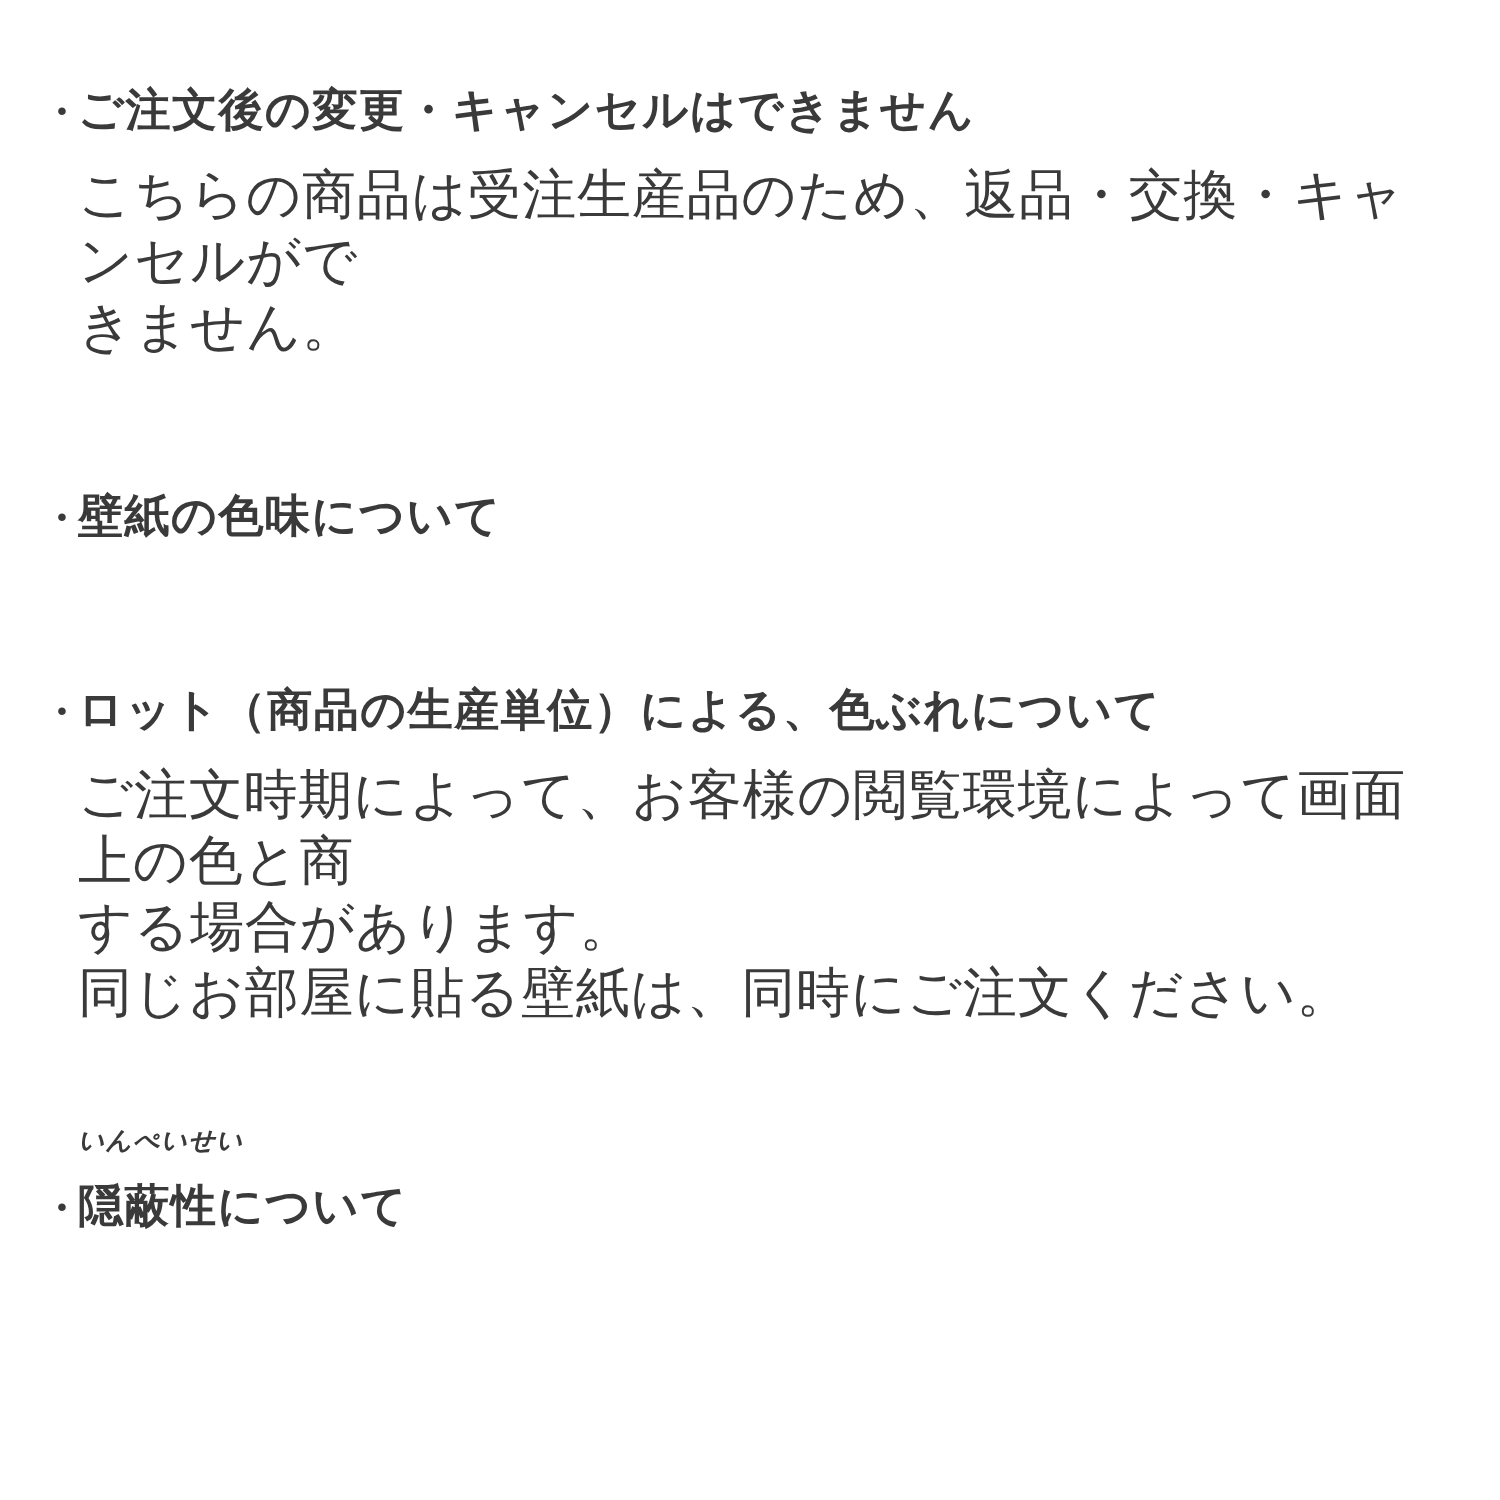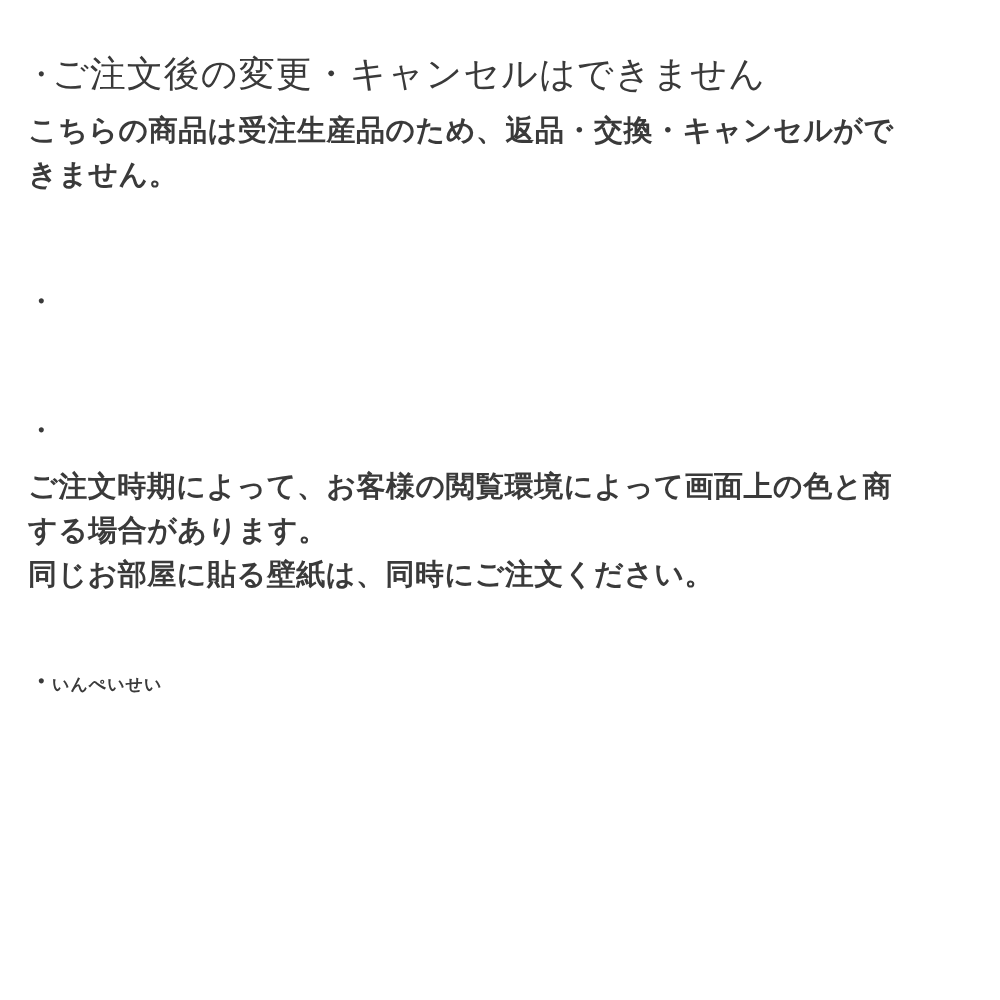--- a/index.html
+++ b/index.html
@@ -27,33 +27,35 @@
     width: 24px;
     flex: 0 0 24px;
     line-height: 38px;
   }
   .heading-block { }
   .furigana {
     font-size: 17px;
     font-weight: 700;
     letter-spacing: 1px;
     line-height: 22px;
-    margin-bottom: 4px;
+    margin-bottom: 14px;
+    font-style: italic;
   }
   h2.heading {
-    font-size: 36px;
-    font-weight: 400;
+    font-size: 30px;
+    font-weight: 700;
     letter-spacing: 1px;
     line-height: 38px;
   }
   .body-text {
-    font-size: 29px;
-    font-weight: 700;
+    font-size: 36px;
+    font-weight: 400;
     line-height: 44px;
     letter-spacing: 0.5px;
+    margin-left: 24px;
     margin-top: 15px;
     white-space: pre-line;
   }
   .section-1 { margin-top: 0; }
   .section-2 { margin-top: 86px; }
   .section-3 { margin-top: 91px; }
   .section-4 { margin-top: 66px; }
 </style>
 </head>
 <body>
@@ -67,34 +69,41 @@
         <h2 class="heading">ご注文後の変更・キャンセルはできません</h2>
       </div>
     </div>
     <p class="body-text">こちらの商品は受注生産品のため、返品・交換・キャンセルがで
 きません。</p>
   </div>
 
   <div class="section section-2">
     <div class="heading-row">
       <span class="bullet">・</span>
+      <div class="heading-block">
+        <h2 class="heading">壁紙の色味について</h2>
+      </div>
     </div>
   </div>
 
   <div class="section section-3">
     <div class="heading-row">
       <span class="bullet">・</span>
+      <div class="heading-block">
+        <h2 class="heading">ロット（商品の生産単位）による、色ぶれについて</h2>
+      </div>
     </div>
     <p class="body-text">ご注文時期によって、お客様の閲覧環境によって画面上の色と商
 する場合があります。
 同じお部屋に貼る壁紙は、同時にご注文ください。</p>
   </div>
 
   <div class="section section-4">
     <div class="heading-row">
       <span class="bullet">・</span>
       <div class="heading-block">
         <div class="furigana">いんぺいせい</div>
+        <h2 class="heading">隠蔽性について</h2>
       </div>
     </div>
   </div>
 
 </div>
 
 </body></html>

